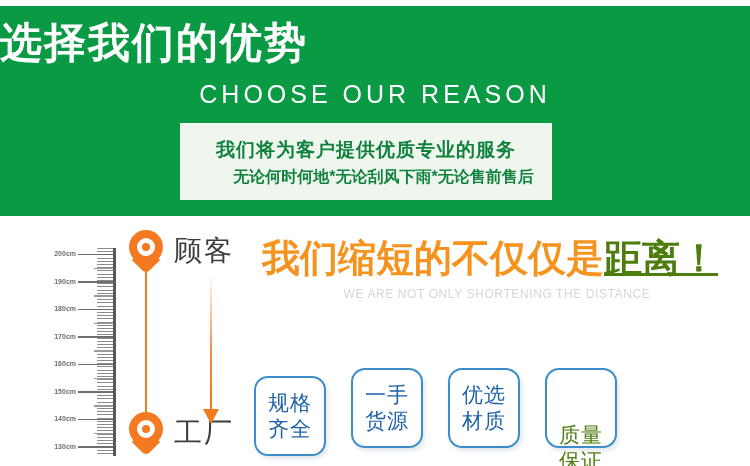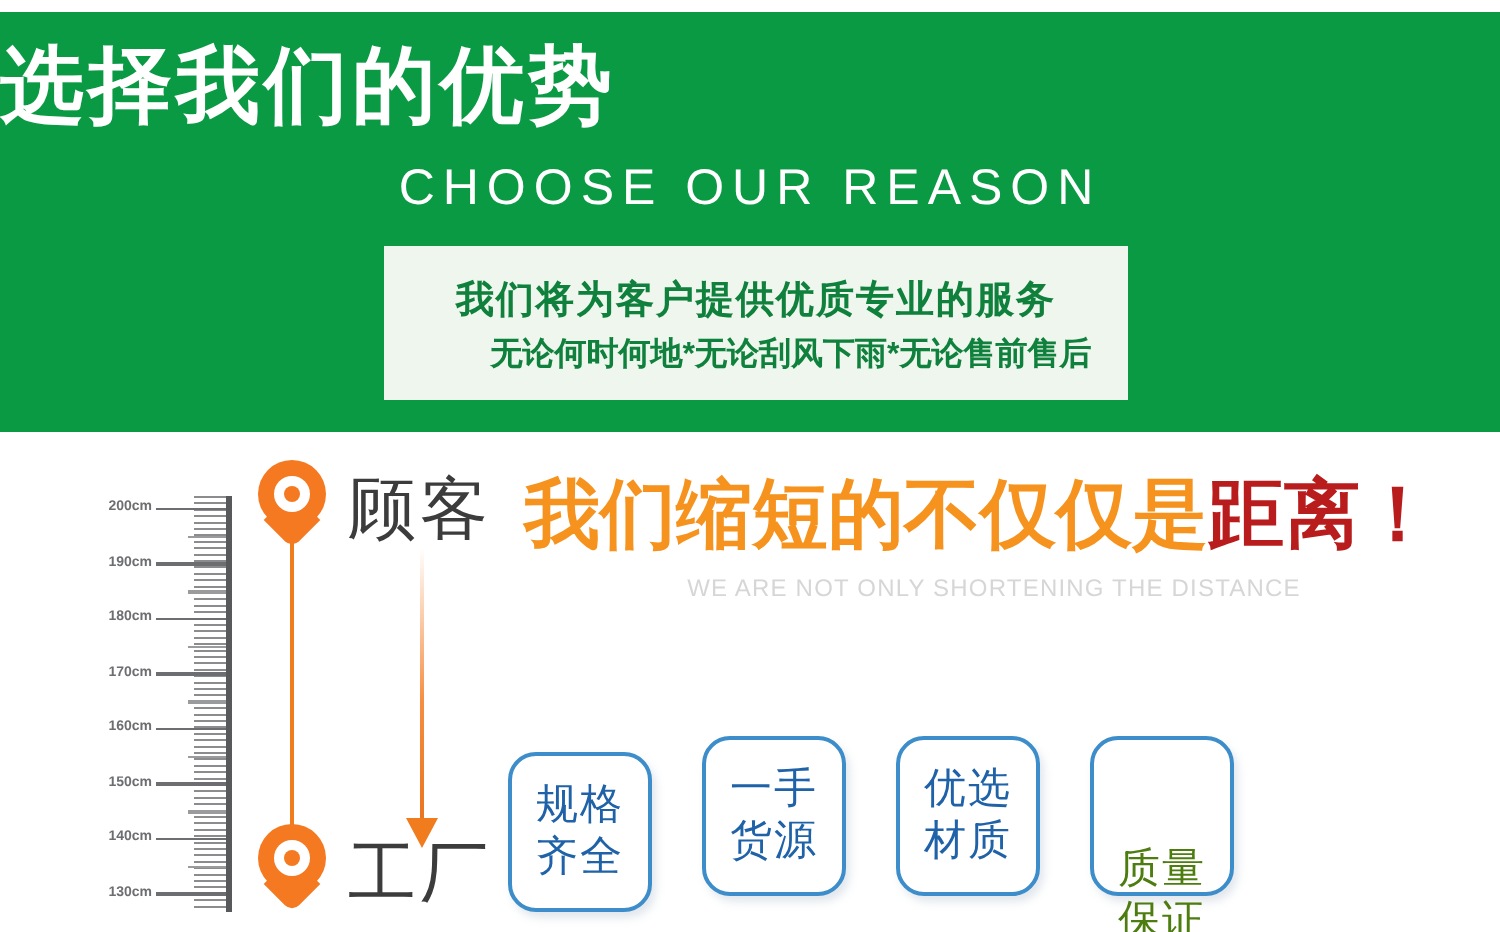--- a/index.html
+++ b/index.html
@@ -48,21 +48,21 @@
     text-align: center;
     color: #ffffff;
     font-size: 25px;
     font-weight: normal;
     letter-spacing: 4px;
     line-height: 32px;
     white-space: nowrap;
   }
   .banner-card {
     position: absolute;
-    left: 192px;
+    left: 180px;
     top: 117px;
     width: 372px;
     height: 77px;
     background: #eef6ee;
     box-sizing: border-box;
   }
   .card-line1 {
     position: absolute;
     left: 0;
     top: 14px;
@@ -212,21 +212,21 @@
     border-radius: 50%;
     background: #f47920;
   }
   .pin-top { left: 129px; top: 14px; }
   .pin-bottom { left: 129px; top: 196px; }
 
   .pin-label {
     position: absolute;
     left: 174px;
     color: #3c3c3c;
-    font-size: 34px;
+    font-size: 28px;
     font-weight: normal;
     letter-spacing: 2px;
     white-space: nowrap;
   }
   .pin-label-top { top: 16px; }
   .pin-label-bottom { top: 198px; }
 
   
   .arrow-shaft {
     position: absolute;
@@ -254,21 +254,22 @@
     top: 18px;
     width: 470px;
     font-size: 38px;
     font-weight: bold;
     line-height: 48px;
     color: #f5931e;
     letter-spacing: 0px;
     white-space: nowrap;
   }
   .headline .accent {
-    color: #b91c1c;
+    color: #4d7c0f;
+    text-decoration: underline;
   }
   .headline-sub {
     position: absolute;
     left: 262px;
     top: 71px;
     width: 470px;
     text-align: center;
     font-size: 12px;
     color: #d6d6d6;
     letter-spacing: 0.6px;

